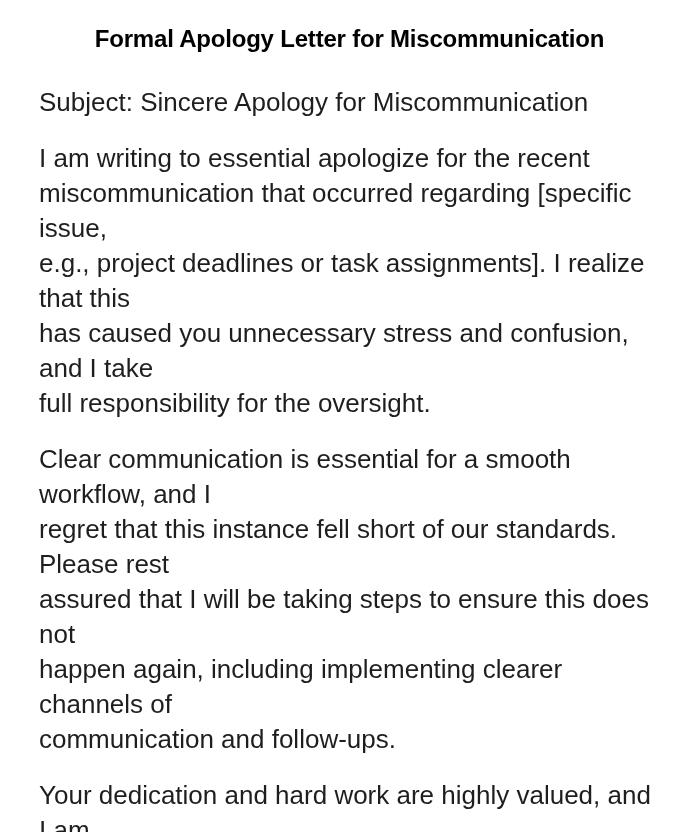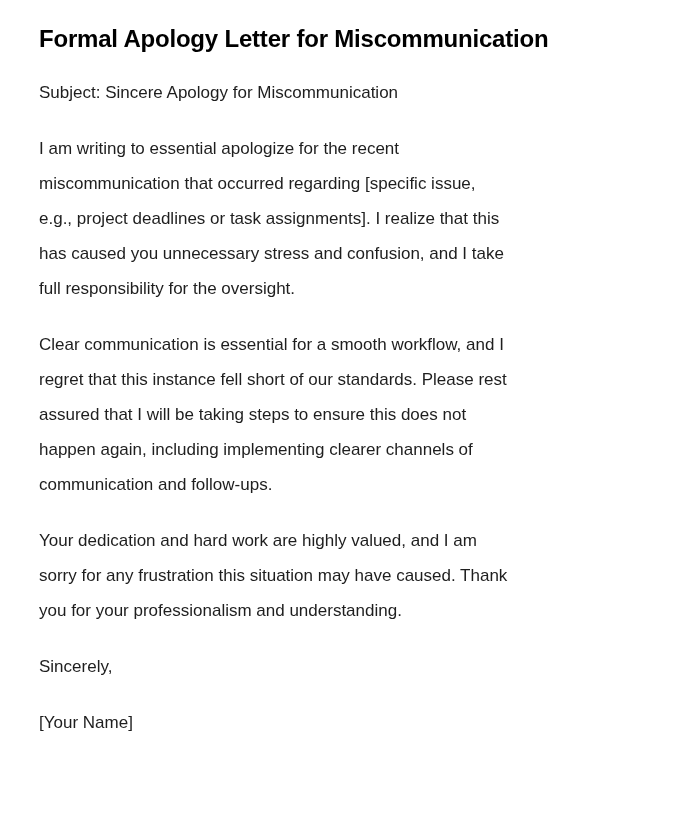--- a/index.html
+++ b/index.html
@@ -17,25 +17,26 @@
   .letter {
     padding: 24px 40px 0 39px;
     box-sizing: border-box;
   }
   .letter-title {
     font-size: 24px;
     line-height: 29px;
     font-weight: 700;
     color: #000000;
     letter-spacing: -0.2px;
-    margin: 0 0 22px 0;
+    margin: 0 0 32px 0;
+    text-align: center;
   }
   .letter-line,
   .letter-paragraph {
-    font-size: 17px;
+    font-size: 26px;
     line-height: 35px;
     font-weight: 400;
     margin: 0 0 21px 0;
     white-space: pre-line; 
   }
 </style>
 </head>
 <body>
 
 <article class="letter">

